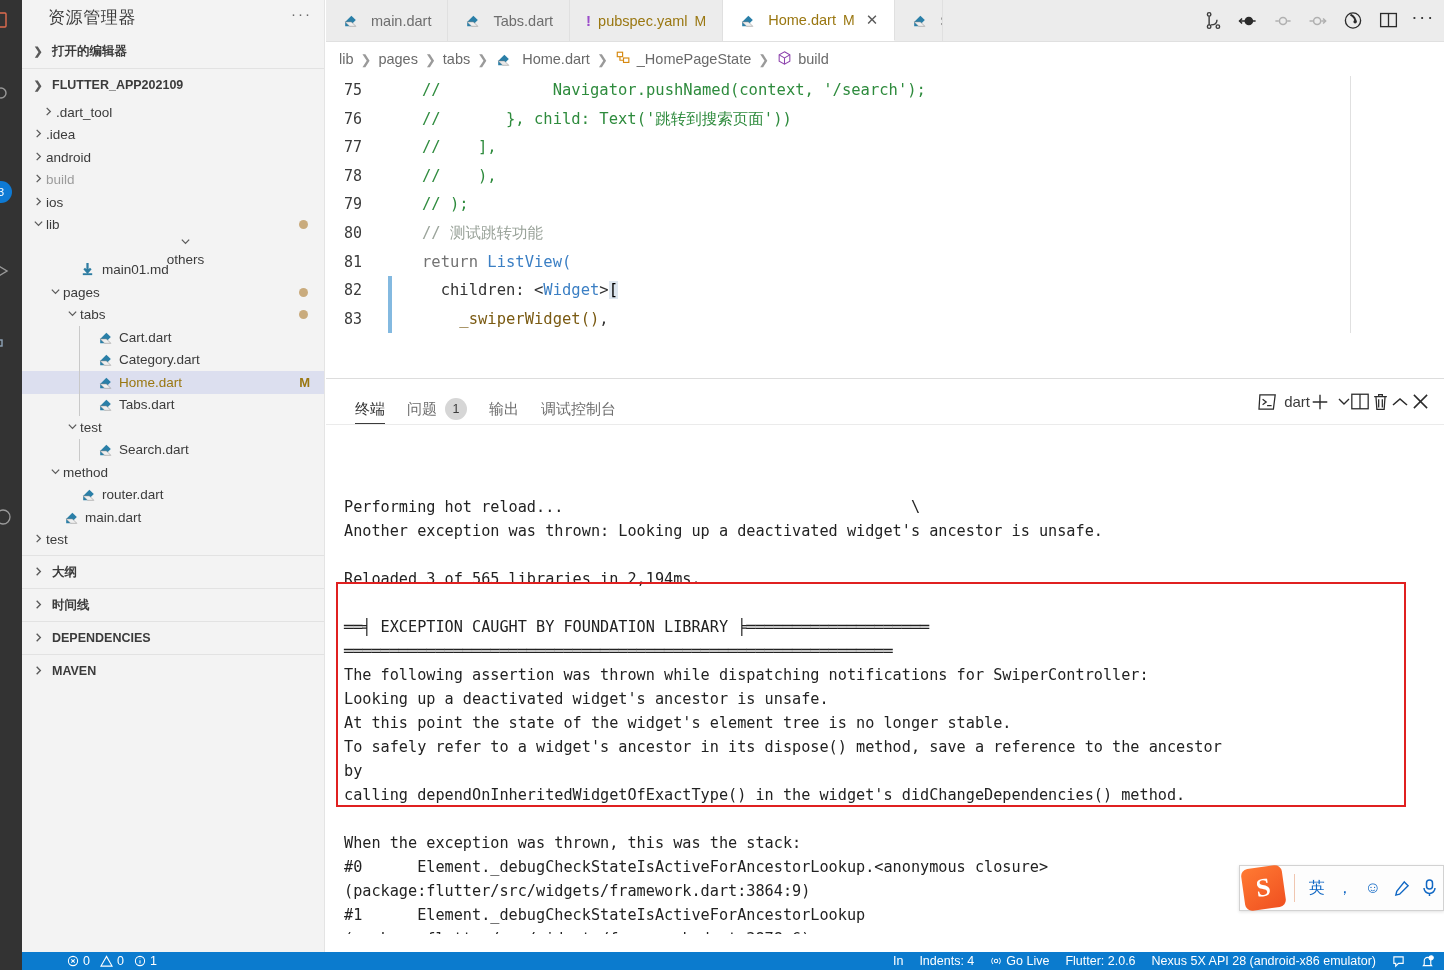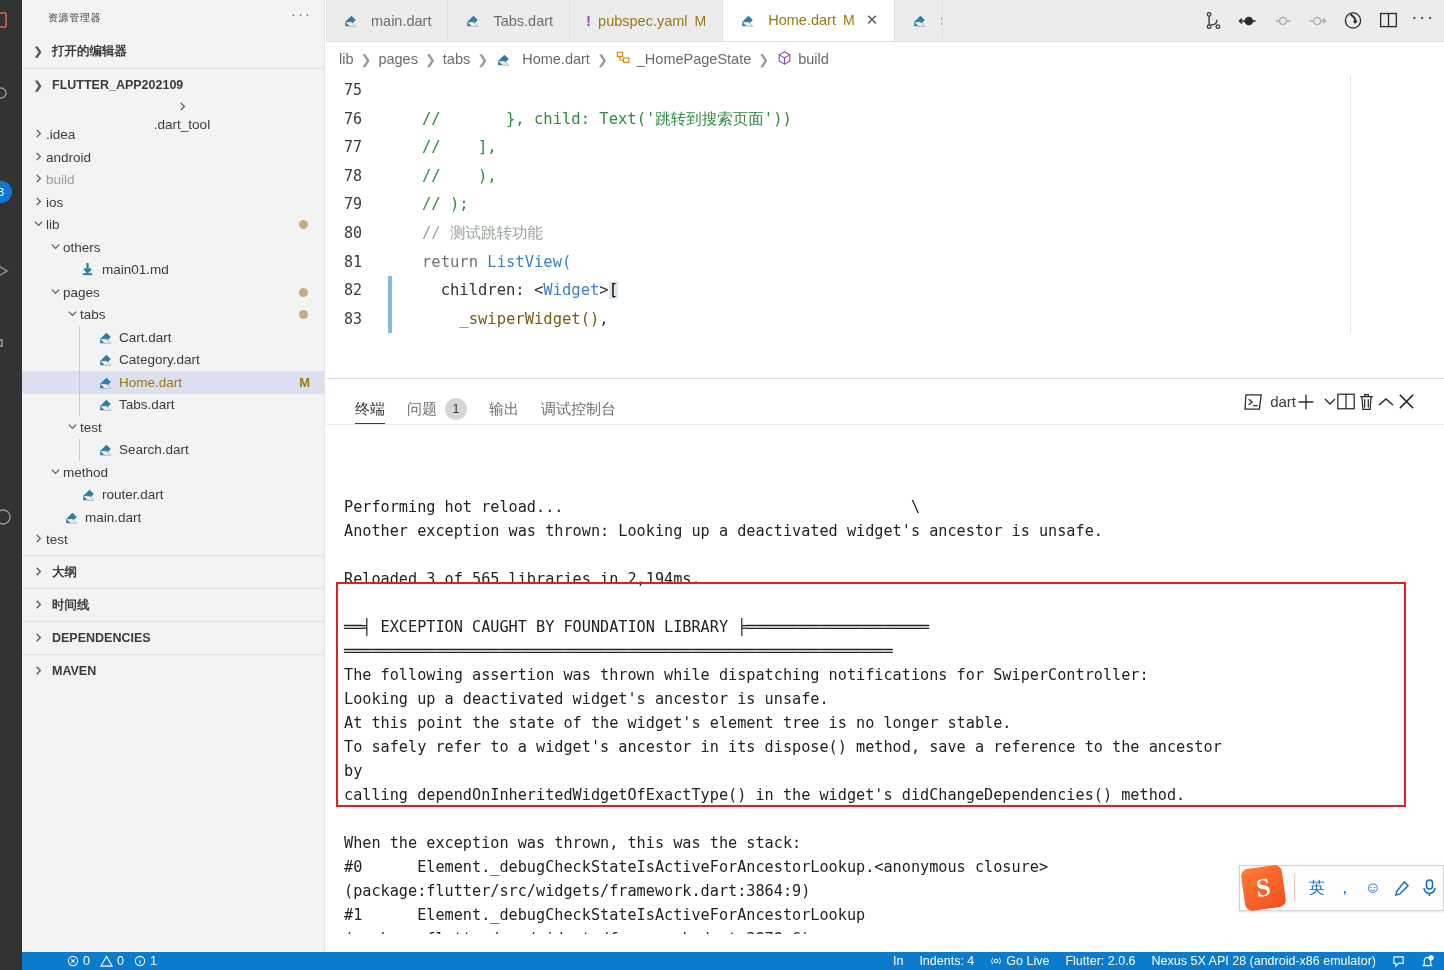--- a/index.html
+++ b/index.html
@@ -45,21 +45,21 @@
     border-right: 1px solid #e4e4e4;
     overflow: hidden;
     font-size: 13px;
     color: #3b3b3b;
   }
   .sb-title {
     height: 35px; display: flex; align-items: center;
     padding: 0 12px 0 26px;
     font-size: 11.5px; letter-spacing: .6px; color: #555;
   }
-  .sb-title .t { flex: 1; font-size: 10px; color:#3c3c3c;}
+  .sb-title .t { flex: 1; font-size: 17px; color:#3c3c3c;}
   .dots { letter-spacing: 2px; color:#6a6a6a; font-size: 15px; line-height:6px; padding-bottom:7px;}
 
   .sect-head {
     height: 33px; display: flex; align-items: center;
     padding-left: 8px; gap: 6px;
     font-weight: bold; font-size: 12.5px; color: #3b3b3b;
     border-top: 1px solid #e2e2e2;
   }
   .sect-head.first { border-top: none; }
 
@@ -173,21 +173,21 @@
   .ptab.active { color: #333; }
   .ptab.active::after {
     content:''; position:absolute; left:11px; right:11px; bottom: 8px;
     height:1px; background:#3b3b3b;
   }
   .pcount {
     background:#d6d6d6; color:#3b3b3b; border-radius: 11px;
     min-width:22px; height:22px; display:flex; align-items:center; justify-content:center;
     font-size:12.5px; padding:0 6px;
   }
-  .panel-actions { margin-left:auto; display:flex; align-items:center; padding-right: 28px; }
+  .panel-actions { margin-left:auto; display:flex; align-items:center; padding-right: 14px; }
   .pa-item { display:flex; align-items:center; gap:6px; color:#3b3b3b; font-size:15px; cursor:pointer;}
   .pa-ico { width:20px; height:20px; display:flex; align-items:center; justify-content:center; color:#3b3b3b;}
 
   .term {
     position:absolute; left:0; right:0; top:46px; bottom:0;
     font-family: "DejaVu Sans Mono", monospace;
     font-size: 15.2px; line-height: 24px;
     color: #222; padding: 22px 0 0 18px; white-space: pre;
     overflow: hidden;
   }
@@ -278,21 +278,21 @@
       <span class="chev">❯</span>
       <span>打开的编辑器</span>
     </div>
 
     <div class="sect-head">
       <span class="chev">❯</span>
       <span>FLUTTER_APP202109</span>
     </div>
 
     <div class="tree" id="tree">
-        <div class="row" style="padding-left: 18px; flex-direction: column;">
+        <div class="row" style="padding-left: 18px;">
           <span class="arrow"><svg width="11" height="11" viewBox="0 0 12 12" fill="none" stroke="#5a5a5a" stroke-width="1.4">
               <path d="M4 2l4 4-4 4"></path>
             </svg></span>
           <span class="lbl">.dart_tool</span>
         </div>
         <div class="row" style="padding-left: 8px;">
           <span class="arrow"><svg width="11" height="11" viewBox="0 0 12 12" fill="none" stroke="#5a5a5a" stroke-width="1.4">
               <path d="M4 2l4 4-4 4"></path>
             </svg></span>
           <span class="lbl">.idea</span>
@@ -315,21 +315,21 @@
             </svg></span>
           <span class="lbl">ios</span>
         </div>
         <div class="row" style="padding-left: 8px;">
           <span class="arrow"><svg width="11" height="11" viewBox="0 0 12 12" fill="none" stroke="#5a5a5a" stroke-width="1.4">
               <path d="M2 4l4 4 4-4"></path>
             </svg></span>
           <span class="lbl">lib</span>
           <span class="dot"></span>
         </div>
-        <div class="row" style="padding-left: 25px;">
+        <div class="row" style="padding-left: 25px; flex-direction: column;">
           <span class="arrow"><svg width="11" height="11" viewBox="0 0 12 12" fill="none" stroke="#5a5a5a" stroke-width="1.4">
               <path d="M2 4l4 4 4-4"></path>
             </svg></span>
           <span class="lbl">others</span>
         </div>
         <div class="row" style="padding-left: 42px;">
           <span class="twist-space"></span>
           <span class="dart-ico">
             <svg width="15" height="15" viewBox="0 0 16 16" fill="#2d7ca1">
               <path d="M8 1v8M4.5 7L8 11l3.5-4" stroke="#2d7ca1" stroke-width="2.4" fill="none"></path>
@@ -614,21 +614,21 @@
               <path d="M3 5.5L9 9l6-3.5M9 9v7"></path>
             </svg>
         </span>
         <span>build</span>
         </div>
     </div>
 
     <div class="code-wrap">
       <div class="code-vert-divider" style="left:1024px;"></div>
       <div id="code-host">
-          <div class="code-line"><span class="ln">75</span><span class="gutter-bar"></span></div>
+          <div class="code-line"><span class="ln">75</span><span class="gutter-bar"></span><span class="code-txt"><span class="c-com">//            </span><span class="c-com">Navigator.pushNamed(context, '/search');</span></span></div>
           <div class="code-line"><span class="ln">76</span><span class="gutter-bar"></span><span class="code-txt"><span class="c-com">//       }, child: Text('跳转到搜索页面'))</span></span></div>
           <div class="code-line"><span class="ln">77</span><span class="gutter-bar"></span><span class="code-txt"><span class="c-com">//    ],</span></span></div>
           <div class="code-line"><span class="ln">78</span><span class="gutter-bar"></span><span class="code-txt"><span class="c-com">//    ),</span></span></div>
           <div class="code-line"><span class="ln">79</span><span class="gutter-bar"></span><span class="code-txt"><span class="c-com">// );</span></span></div>
           <div class="code-line"><span class="ln">80</span><span class="gutter-bar"></span><span class="code-txt"><span class="c-com-cn">// 测试跳转功能</span></span></div>
           <div class="code-line"><span class="ln">81</span><span class="gutter-bar"></span><span class="code-txt"><span class="c-kw">return </span><span class="c-type">ListView(</span></span></div>
           <div class="code-line"><span class="ln">82</span><span class="gutter-bar act"></span><span class="code-txt"><span class="c-pl">  children</span><span class="c-pl">: &lt;</span><span class="c-type">Widget</span><span class="c-pl">&gt;</span><span class="c-sel">[</span></span></div>
           <div class="code-line"><span class="ln">83</span><span class="gutter-bar act"></span><span class="code-txt"><span class="c-br">    _swiperWidget()</span><span class="c-pl">,</span></span></div>
         </div>
     </div>

